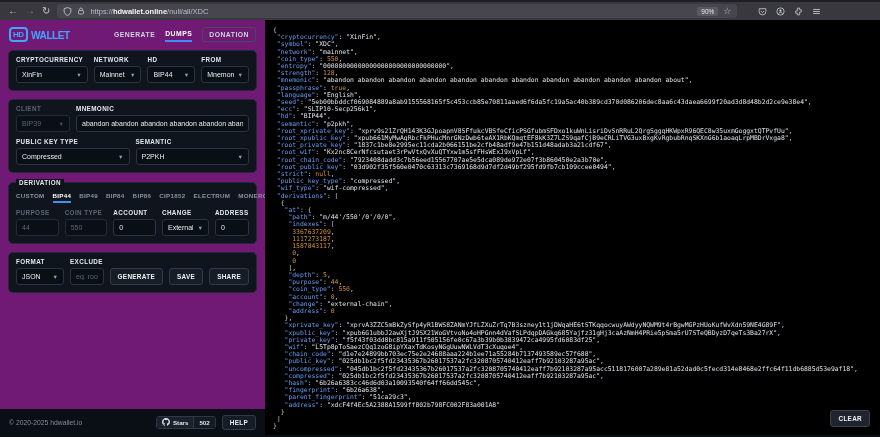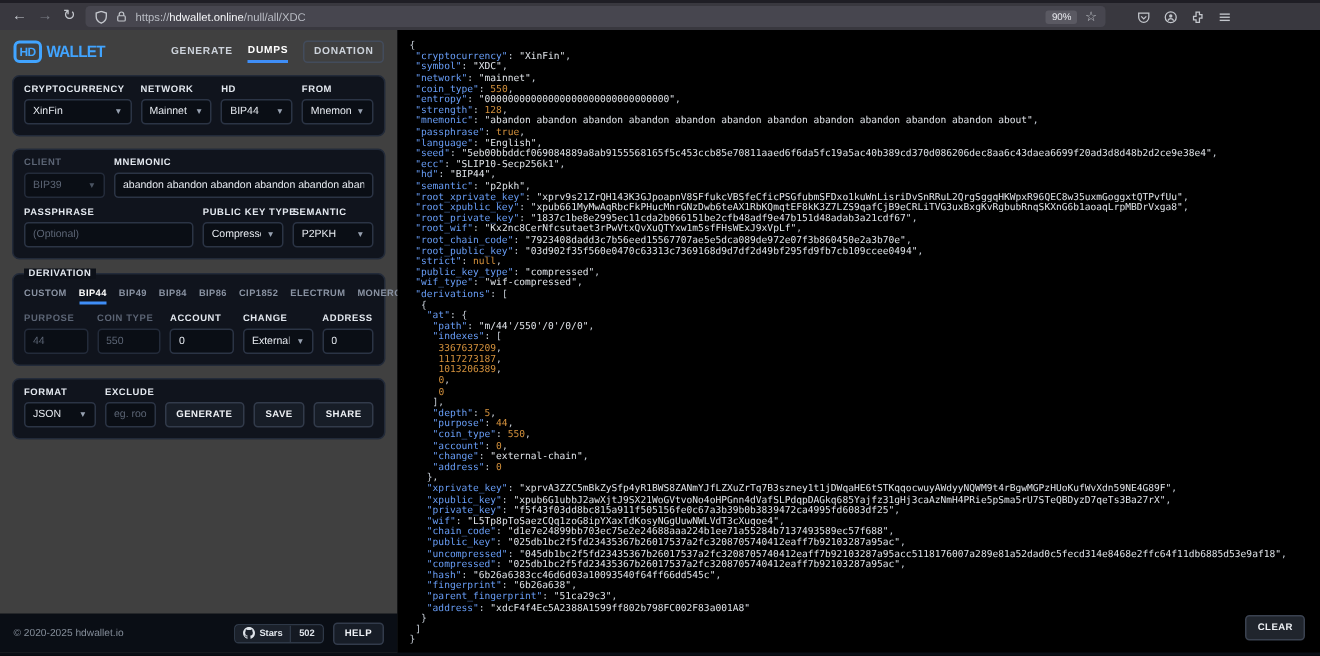--- a/index.html
+++ b/index.html
@@ -8,29 +8,29 @@
 
   
   .chrome { height:20px; background:#39383f; display:flex; align-items:center;
     border-top:2px solid #1f1e25; padding:0 8px; gap:7px; }
   .nav-ico { color:#c3c6cc; font-size:10px; line-height:1; cursor:default; }
   .nav-ico.dim { color:#7a7d85; }
   .urlbar { flex:1; height:14px; background:#47464f; border-radius:3px;
     display:flex; align-items:center; padding:0 6px; gap:5px; max-width:680px; }
   .urlbar svg { flex:none; }
   .url { font-size:7.5px; color:#b9bcc4; white-space:nowrap; overflow:hidden; }
-  .url b { color:#f5f6f8; font-weight:400; }
+  .url b { color:#f5f6f8; font-weight:700; }
   .zoom-pill { background:#5a5962; color:#e8e9ee; font-size:6.5px; border-radius:2px;
     padding:1px 4px; margin-left:auto; }
   .star { color:#c3c6cc; font-size:9px; }
   .chrome-right { display:flex; align-items:center; gap:9px; margin-left:14px; }
 
   
   .main { display:flex; height:415px; }
-  .left { width:265px; background:#404040; position:relative; flex:none; }
+  .left { width:265px; background:#701a75; position:relative; flex:none; }
   .right { flex:1; background:#000; position:relative; overflow:hidden; }
 
   
   .lhead { display:flex; align-items:center; padding:7px 9px 4px 9px; }
   .logo { display:flex; align-items:center; gap:3px; }
   .hd-box { border:2px solid #41a4ff; color:#41a4ff; border-radius:4px; font-weight:900;
     font-size:8px; padding:1px 2px; letter-spacing:-0.5px; }
   .logo-word { color:#41a4ff; font-weight:900; font-size:11px; letter-spacing:-0.5px;
     transform:scaleX(.92); transform-origin:left; }
   .top-tabs { margin-left:auto; display:flex; align-items:center; gap:10px; }
@@ -193,26 +193,20 @@
           </div>
         </div>
         <div class="fld" style="flex:1">
           <span class="lbl">MNEMONIC</span>
           <div class="inp">
               <input readonly="" value="abandon abandon abandon abandon abandon abandon abandon abandon abandon abandon abandon about" style="">
             </div>
         </div>
       </div>
       <div class="row">
-        <div class="fld" style="flex:2.1">
-          <span class="lbl">PASSPHRASE</span>
-          <div class="inp">
-              <input readonly="" placeholder="(Optional)" style="">
-            </div>
-        </div>
         <div class="fld" style="flex:1">
           <span class="lbl">PUBLIC KEY TYPE</span>
           <div class="sel">
             <span>Compressed</span>
               <span class="chev">▼</span>
           </div>
         </div>
         <div class="fld" style="flex:1">
           <span class="lbl">SEMANTIC</span>
           <div class="sel">
@@ -333,21 +327,21 @@
  <span class="jk">"strict"</span>: <span class="jn">null</span>,
  <span class="jk">"public_key_type"</span>: <span class="js">"compressed"</span>,
  <span class="jk">"wif_type"</span>: <span class="js">"wif-compressed"</span>,
  <span class="jk">"derivations"</span>: [
   {
    <span class="jk">"at"</span>: {
     <span class="jk">"path"</span>: <span class="js">"m/44'/550'/0'/0/0"</span>,
     <span class="jk">"indexes"</span>: [
      <span class="jn">3367637209</span>,
      <span class="jn">1117273187</span>,
-     <span class="jn">1013206389</span>,
+     <span class="jn">1587843117</span>,
      <span class="jn">0</span>,
      <span class="jn">0</span>
     ],
     <span class="jk">"depth"</span>: <span class="jn">5</span>,
     <span class="jk">"purpose"</span>: <span class="jn">44</span>,
     <span class="jk">"coin_type"</span>: <span class="jn">550</span>,
     <span class="jk">"account"</span>: <span class="jn">0</span>,
     <span class="jk">"change"</span>: <span class="js">"external-chain"</span>,
     <span class="jk">"address"</span>: <span class="jn">0</span>
    },

